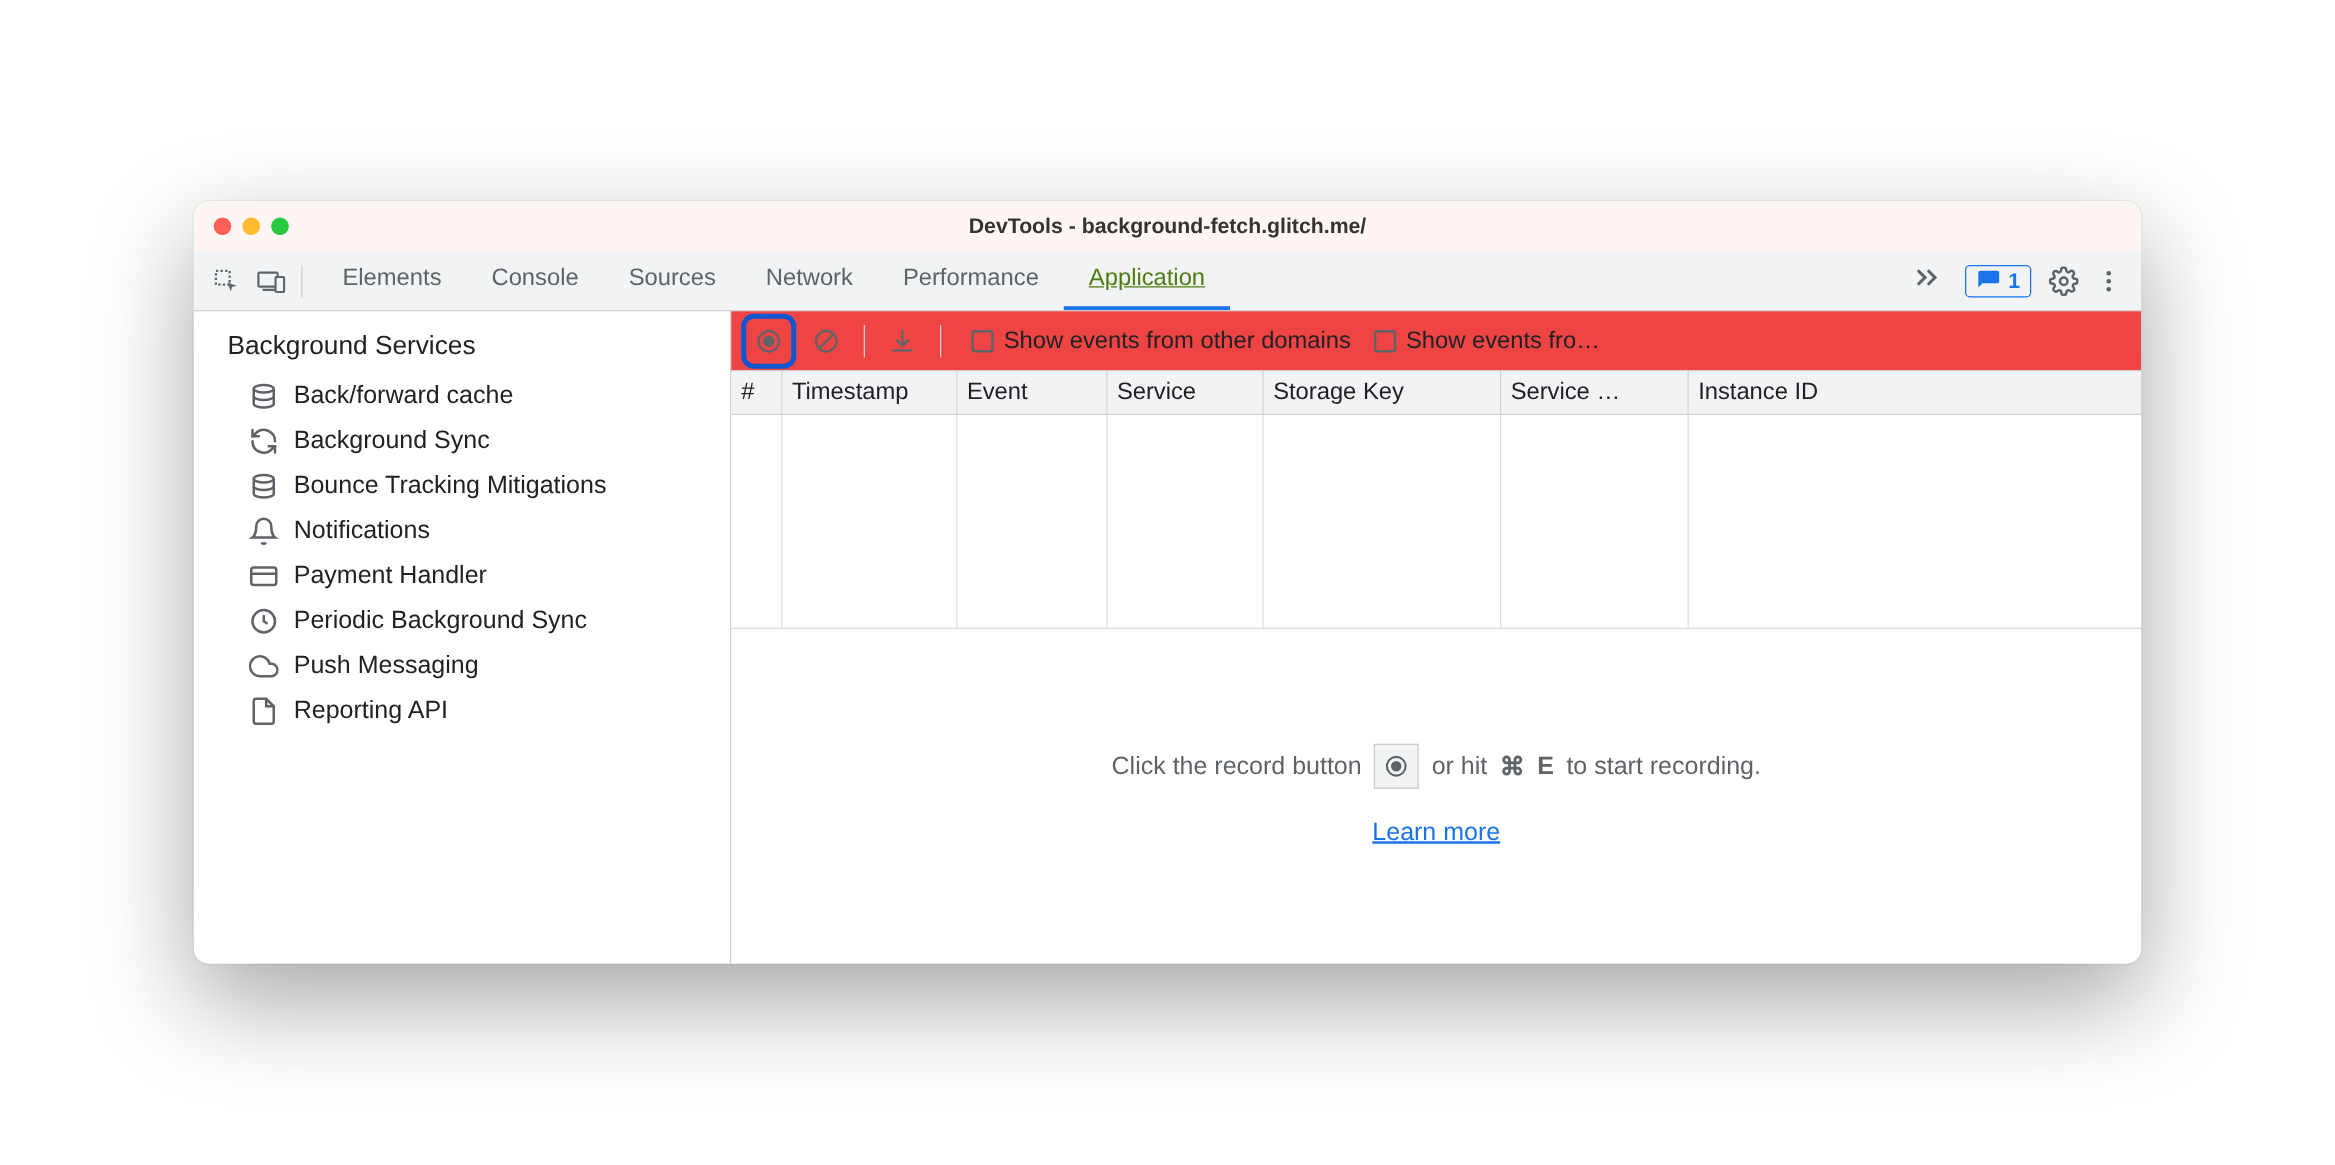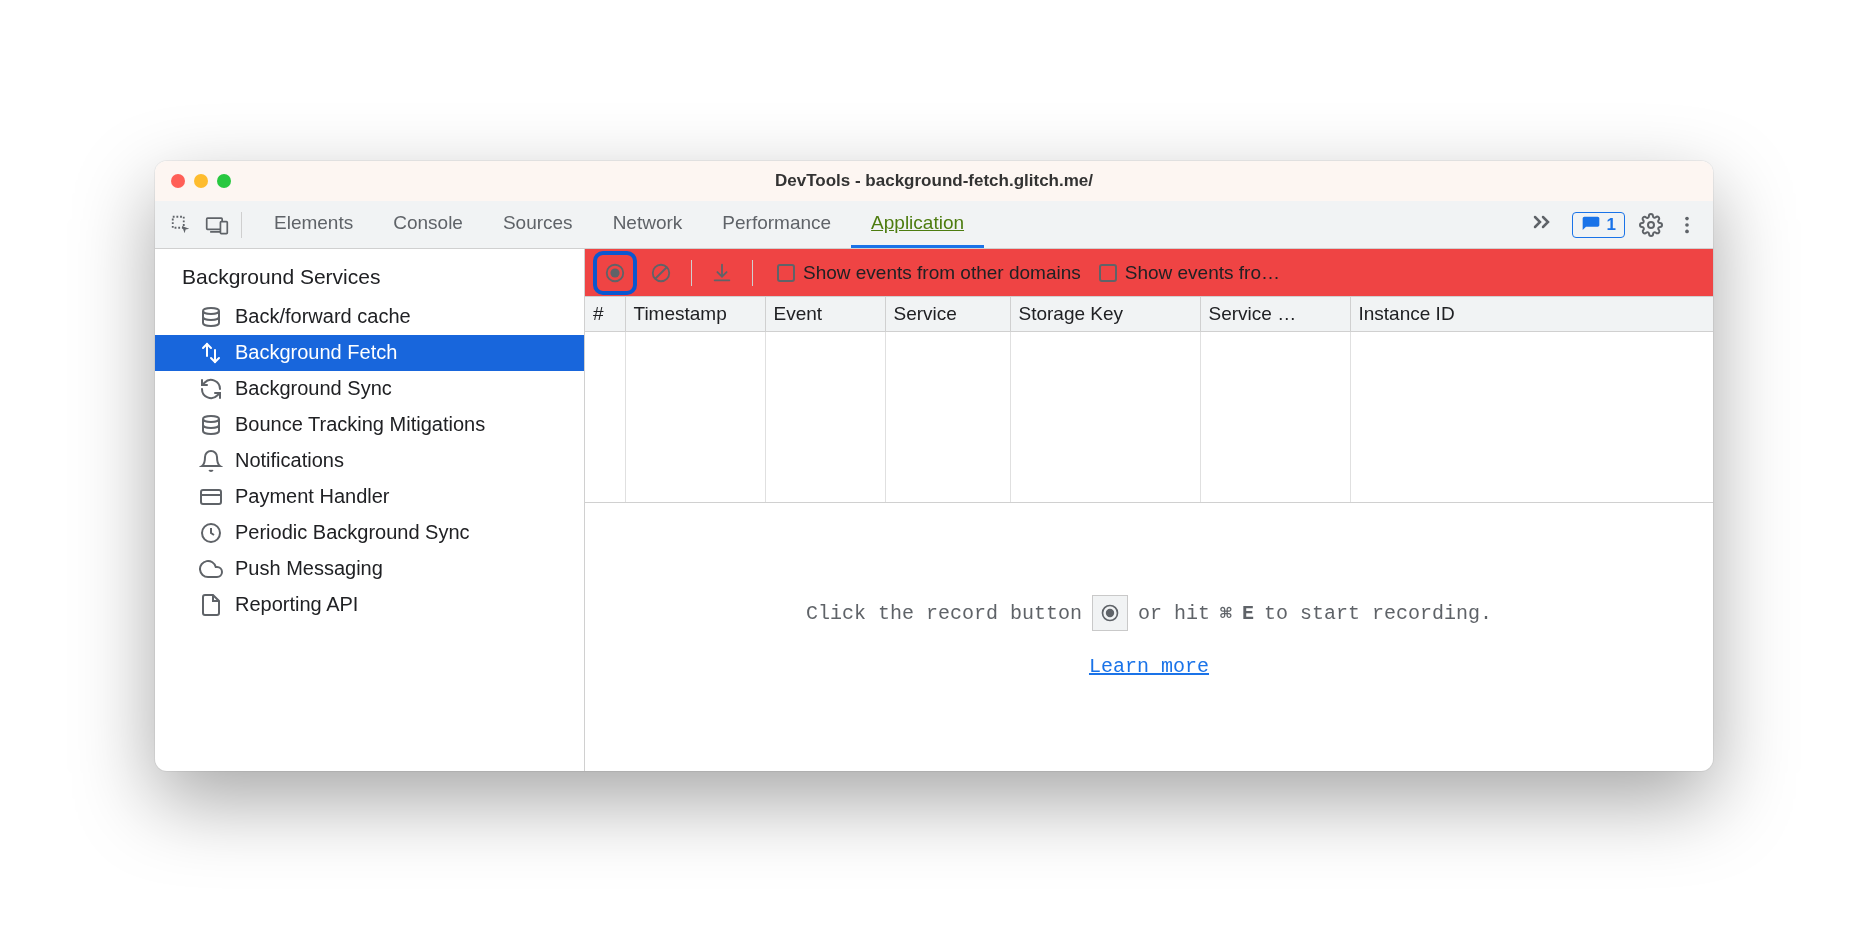--- a/index.html
+++ b/index.html
@@ -238,21 +238,20 @@
     flex: 1 1 auto;
     display: flex;
     flex-direction: column;
     align-items: center;
     justify-content: center;
     gap: 24px;
     font-size: 20px;
     color: #5f6368;
     padding: 20px;
     text-align: center;
-    font-family: Liberation Mono, monospace;
   }
   .hint-row {
     display: flex;
     align-items: center;
     gap: 10px;
     flex-wrap: wrap;
     justify-content: center;
   }
   .inline-record {
     width: 36px; height: 36px;
@@ -339,29 +338,20 @@
     <div class="sidebar">
       <div class="sidebar-group-title">Background Services</div>
 
       <div class="sb-item">
         <svg viewBox="0 0 24 24" stroke-width="2">
             <ellipse cx="12" cy="6" rx="8" ry="3"></ellipse>
             <path d="M4 6v12c0 1.66 3.58 3 8 3s8-1.34 8-3V6"></path>
             <path d="M4 12c0 1.66 3.58 3 8 3s8-1.34 8-3"></path>
           </svg>
         <span>Back/forward cache</span>
-      </div>
-      <div class="sb-item active">
-        <svg viewBox="0 0 24 24" stroke-width="2" stroke-linecap="round">
-            <path d="M8 3v12"></path>
-            <path d="M4 7l4-4 4 4"></path>
-            <path d="M16 21V9"></path>
-            <path d="M12 17l4 4 4-4"></path>
-          </svg>
-        <span>Background Fetch</span>
       </div>
       <div class="sb-item">
         <svg viewBox="0 0 24 24" stroke-width="2" stroke-linecap="round">
             <path d="M21 12a9 9 0 0 0-15.5-6.3L3 8"></path>
             <path d="M3 3v5h5"></path>
             <path d="M3 12a9 9 0 0 0 15.5 6.3L21 16"></path>
             <path d="M21 21v-5h-5"></path>
           </svg>
         <span>Background Sync</span>
       </div>

